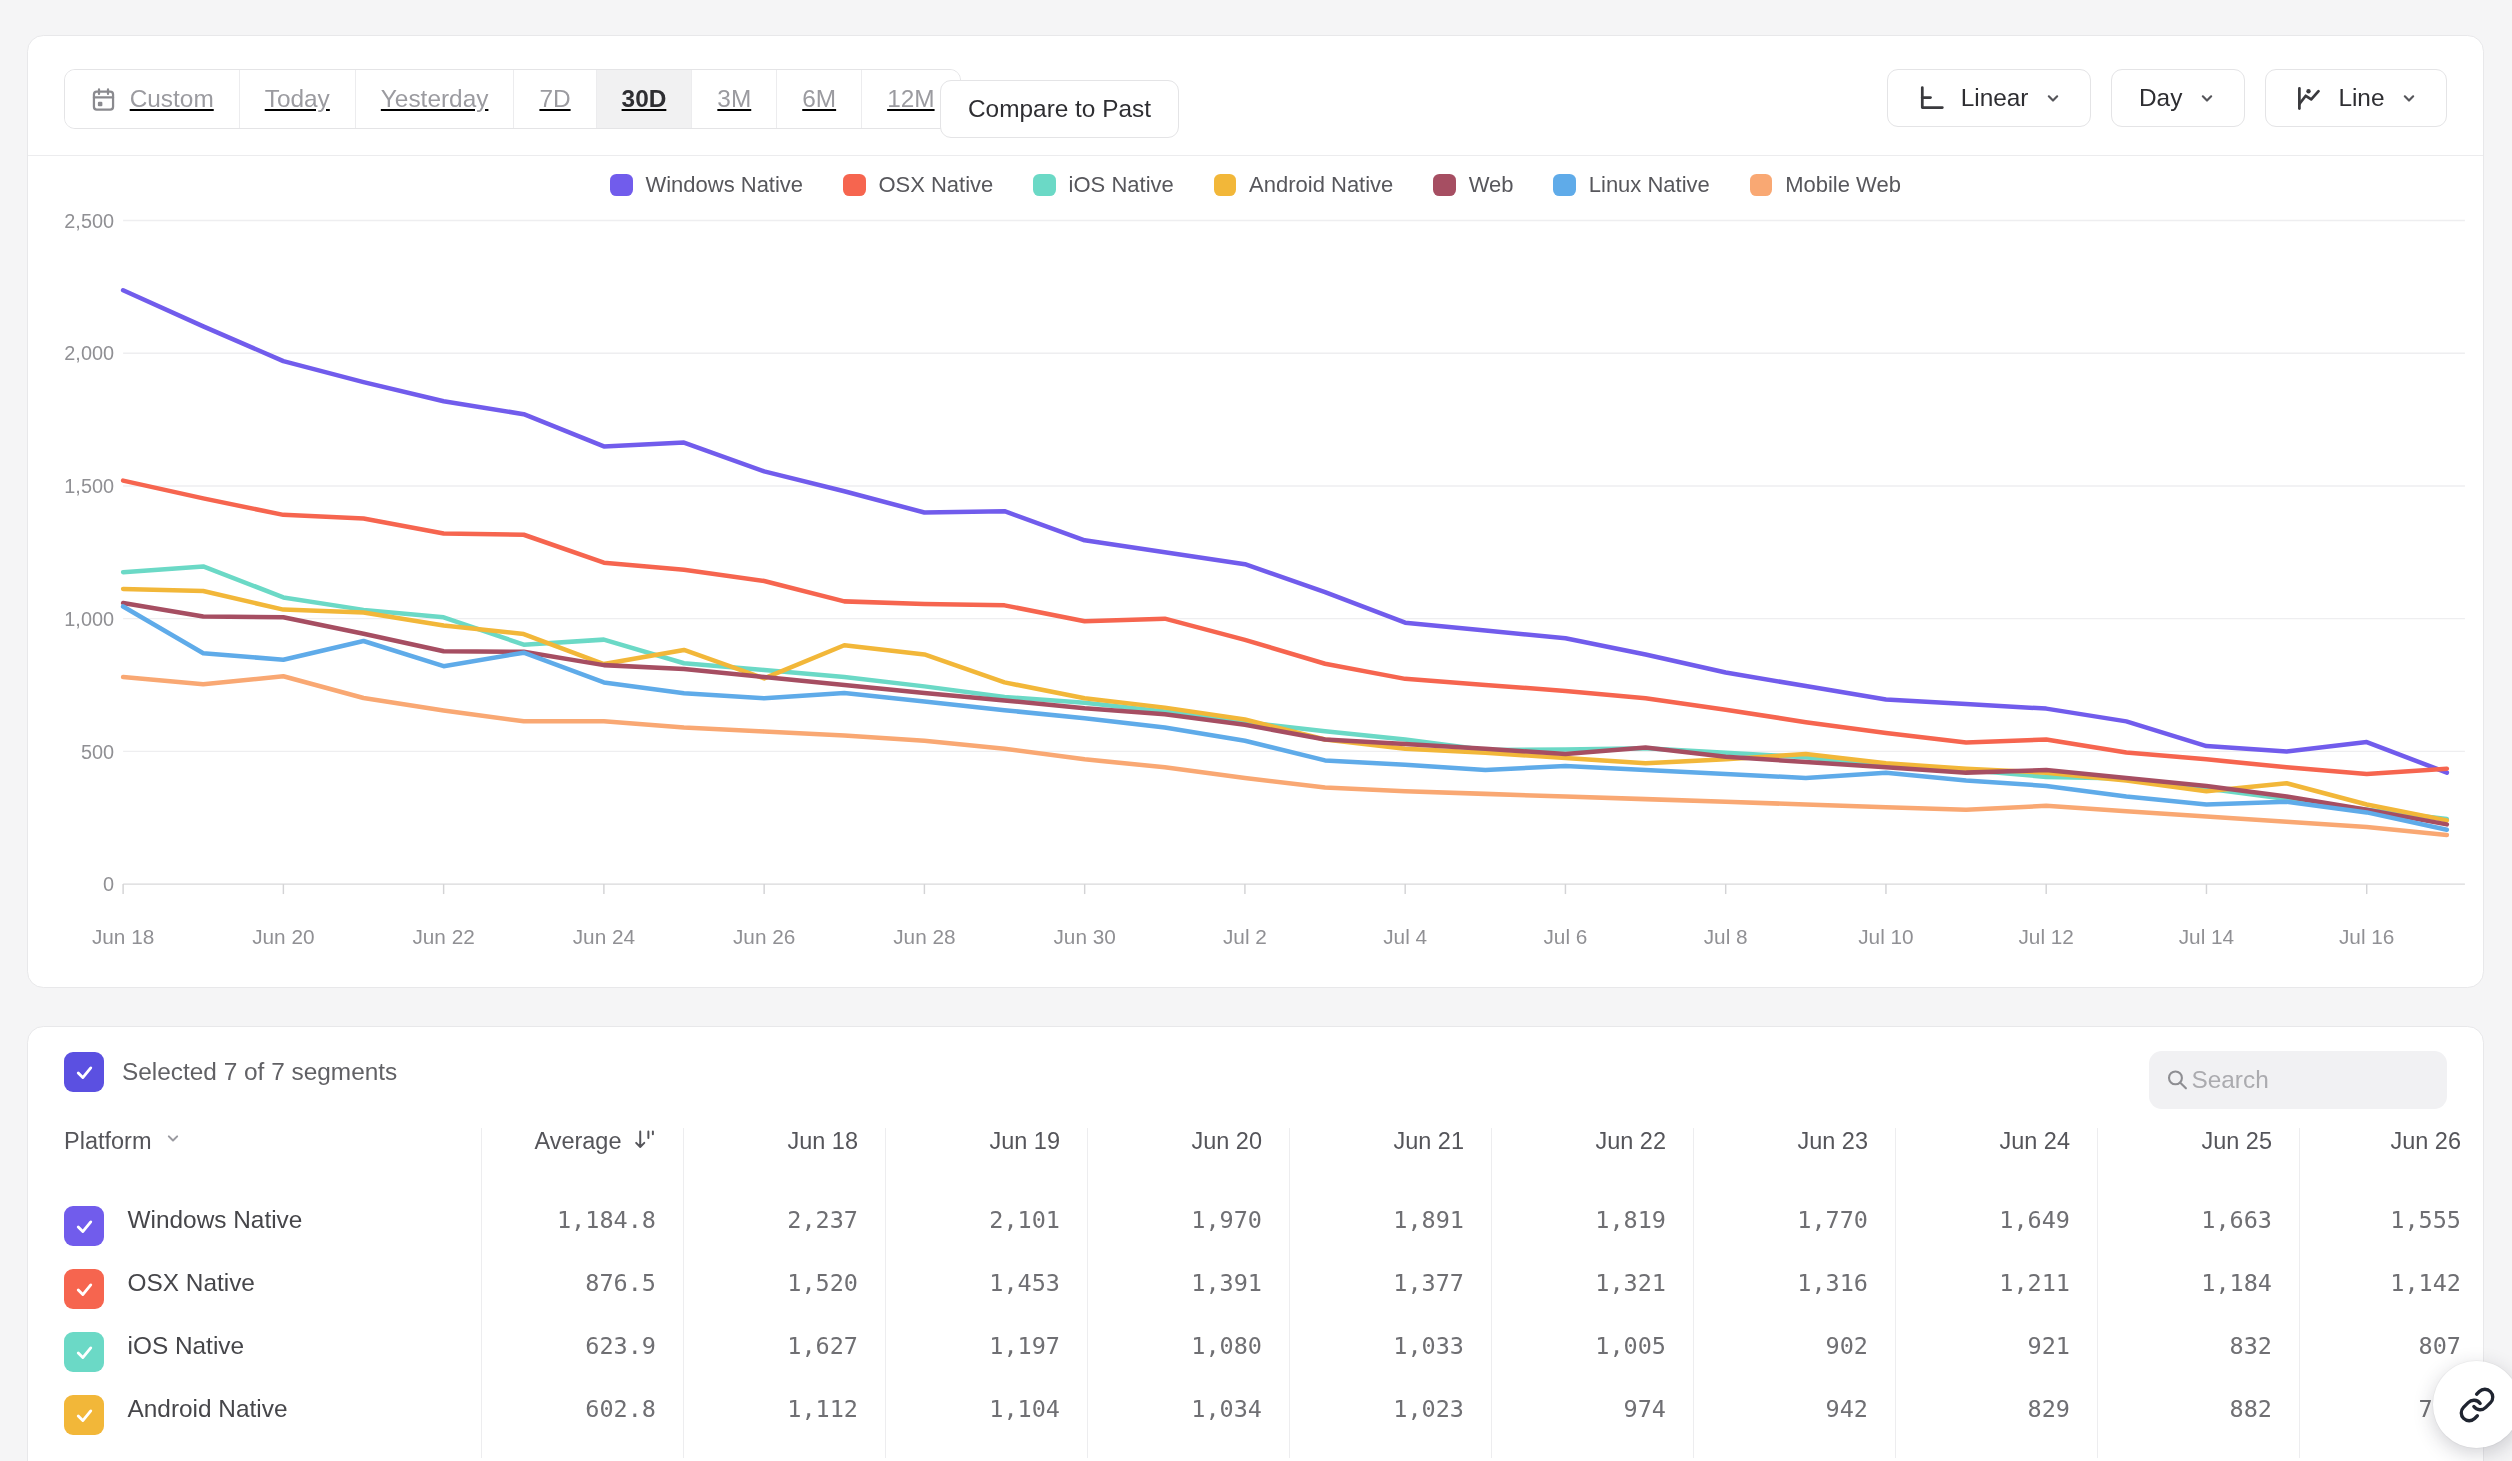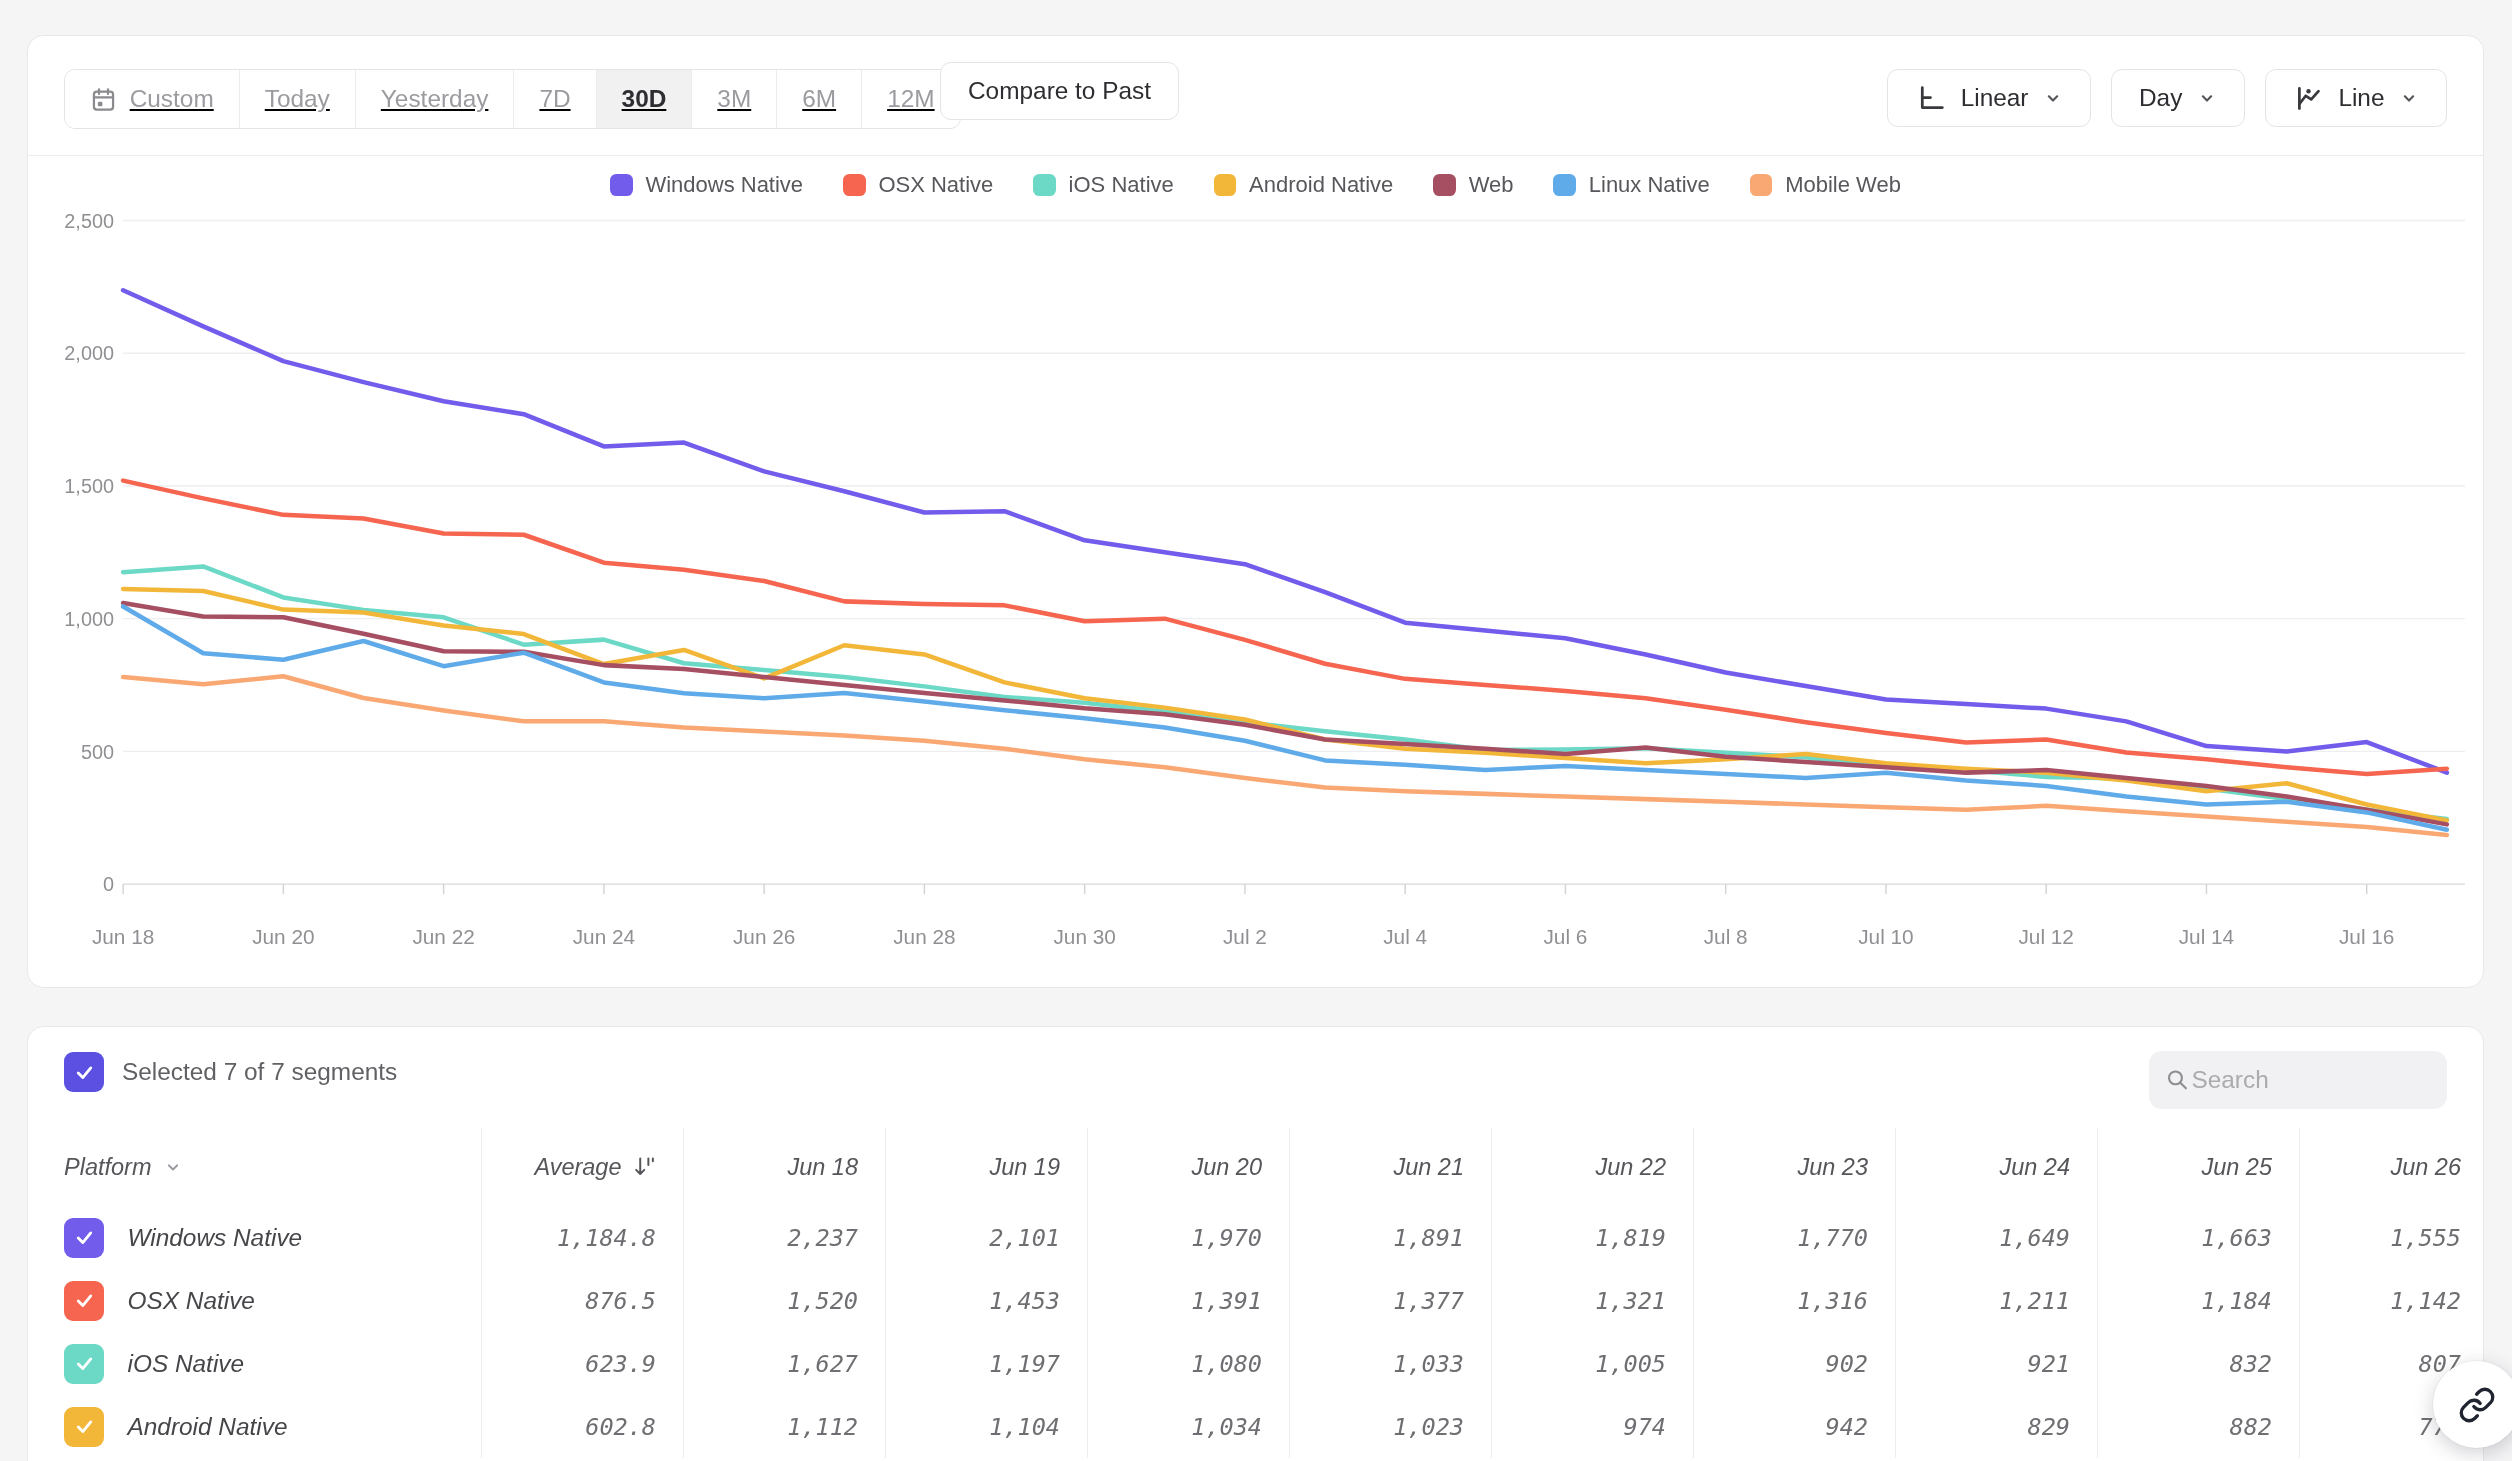--- a/index.html
+++ b/index.html
@@ -25,21 +25,21 @@
     display:flex;align-items:center;gap:12.7px;padding:0 25px;cursor:pointer;
     font-size:24.4px;color:#9B9BA0;border-right:0.9px solid #ECECEE;background:#fff;white-space:nowrap;
   }
   .seg-item:last-child{border-right:none;}
   .seg-item.active{background:#F1F1F2;color:#2E2E32;font-weight:bold;}
   .btn{
     position:absolute;height:58px;display:flex;align-items:center;gap:14.5px;
     border:0.9px solid #E4E4E6;border-radius:11px;background:#fff;padding:0 27px;
     font-size:24.4px;color:#2E2E32;font-weight:500;cursor:pointer;box-sizing:border-box;white-space:nowrap;
   }
-  #compare-btn{left:912px;top:26px;}
+  #compare-btn{left:912px;top:44px;}
   .right-btns{position:absolute;right:36px;top:33px;display:flex;gap:20px;}
   .right-btns .btn{position:static;justify-content:space-between;}
   .hdr-divider{position:absolute;left:0;right:0;top:119px;height:0.9px;background:#ECECEE;}
 
   
   #legend{
     position:absolute;left:0;right:0;top:136px;display:flex;justify-content:center;
     align-items:center;gap:40px;
   }
   .legend-item{display:flex;align-items:center;gap:12.7px;cursor:pointer;}
@@ -63,22 +63,22 @@
     border:none;outline:none;background:transparent;font-size:24.4px;color:#46464A;width:100%;
     font-family:"Liberation Sans", sans-serif;
   }
   .search-box input::placeholder{color:#ABABAF;}
 
   #table{position:absolute;left:0;top:101px;width:2457px;}
   .trow{display:grid;grid-template-columns:453px repeat(9,202px) 189px;}
   .trow.header{height:78px;}
   .trow.body{height:63px;}
   .cell{
-    display:flex;align-items:center;justify-content:flex-end;
-    padding-right:27px;box-sizing:border-box;border-left:0.9px solid #EDEDEF;overflow:hidden;font-style:italic;
+    display:flex;align-items:flex-start;justify-content:flex-end;
+    padding-right:27px;box-sizing:border-box;border-left:0.9px solid #EDEDEF;overflow:hidden;
   }
   .cell.first{justify-content:flex-start;border-left:none;padding-left:36px;gap:23.5px;}
   .header .cell{font-size:23.5px;color:#55555A;gap:11px;}
   .body .cell{font-family:"DejaVu Sans Mono", monospace;font-size:23.5px;color:#6F6F73;}
   .body .cell.first{font-family:"Liberation Sans", sans-serif;font-size:24.4px;color:#46464A;}
   .platform-label{cursor:pointer;}
 
   
   #share-fab{
     position:absolute;left:2433px;top:1361px;width:87px;height:87px;border-radius:50%;

